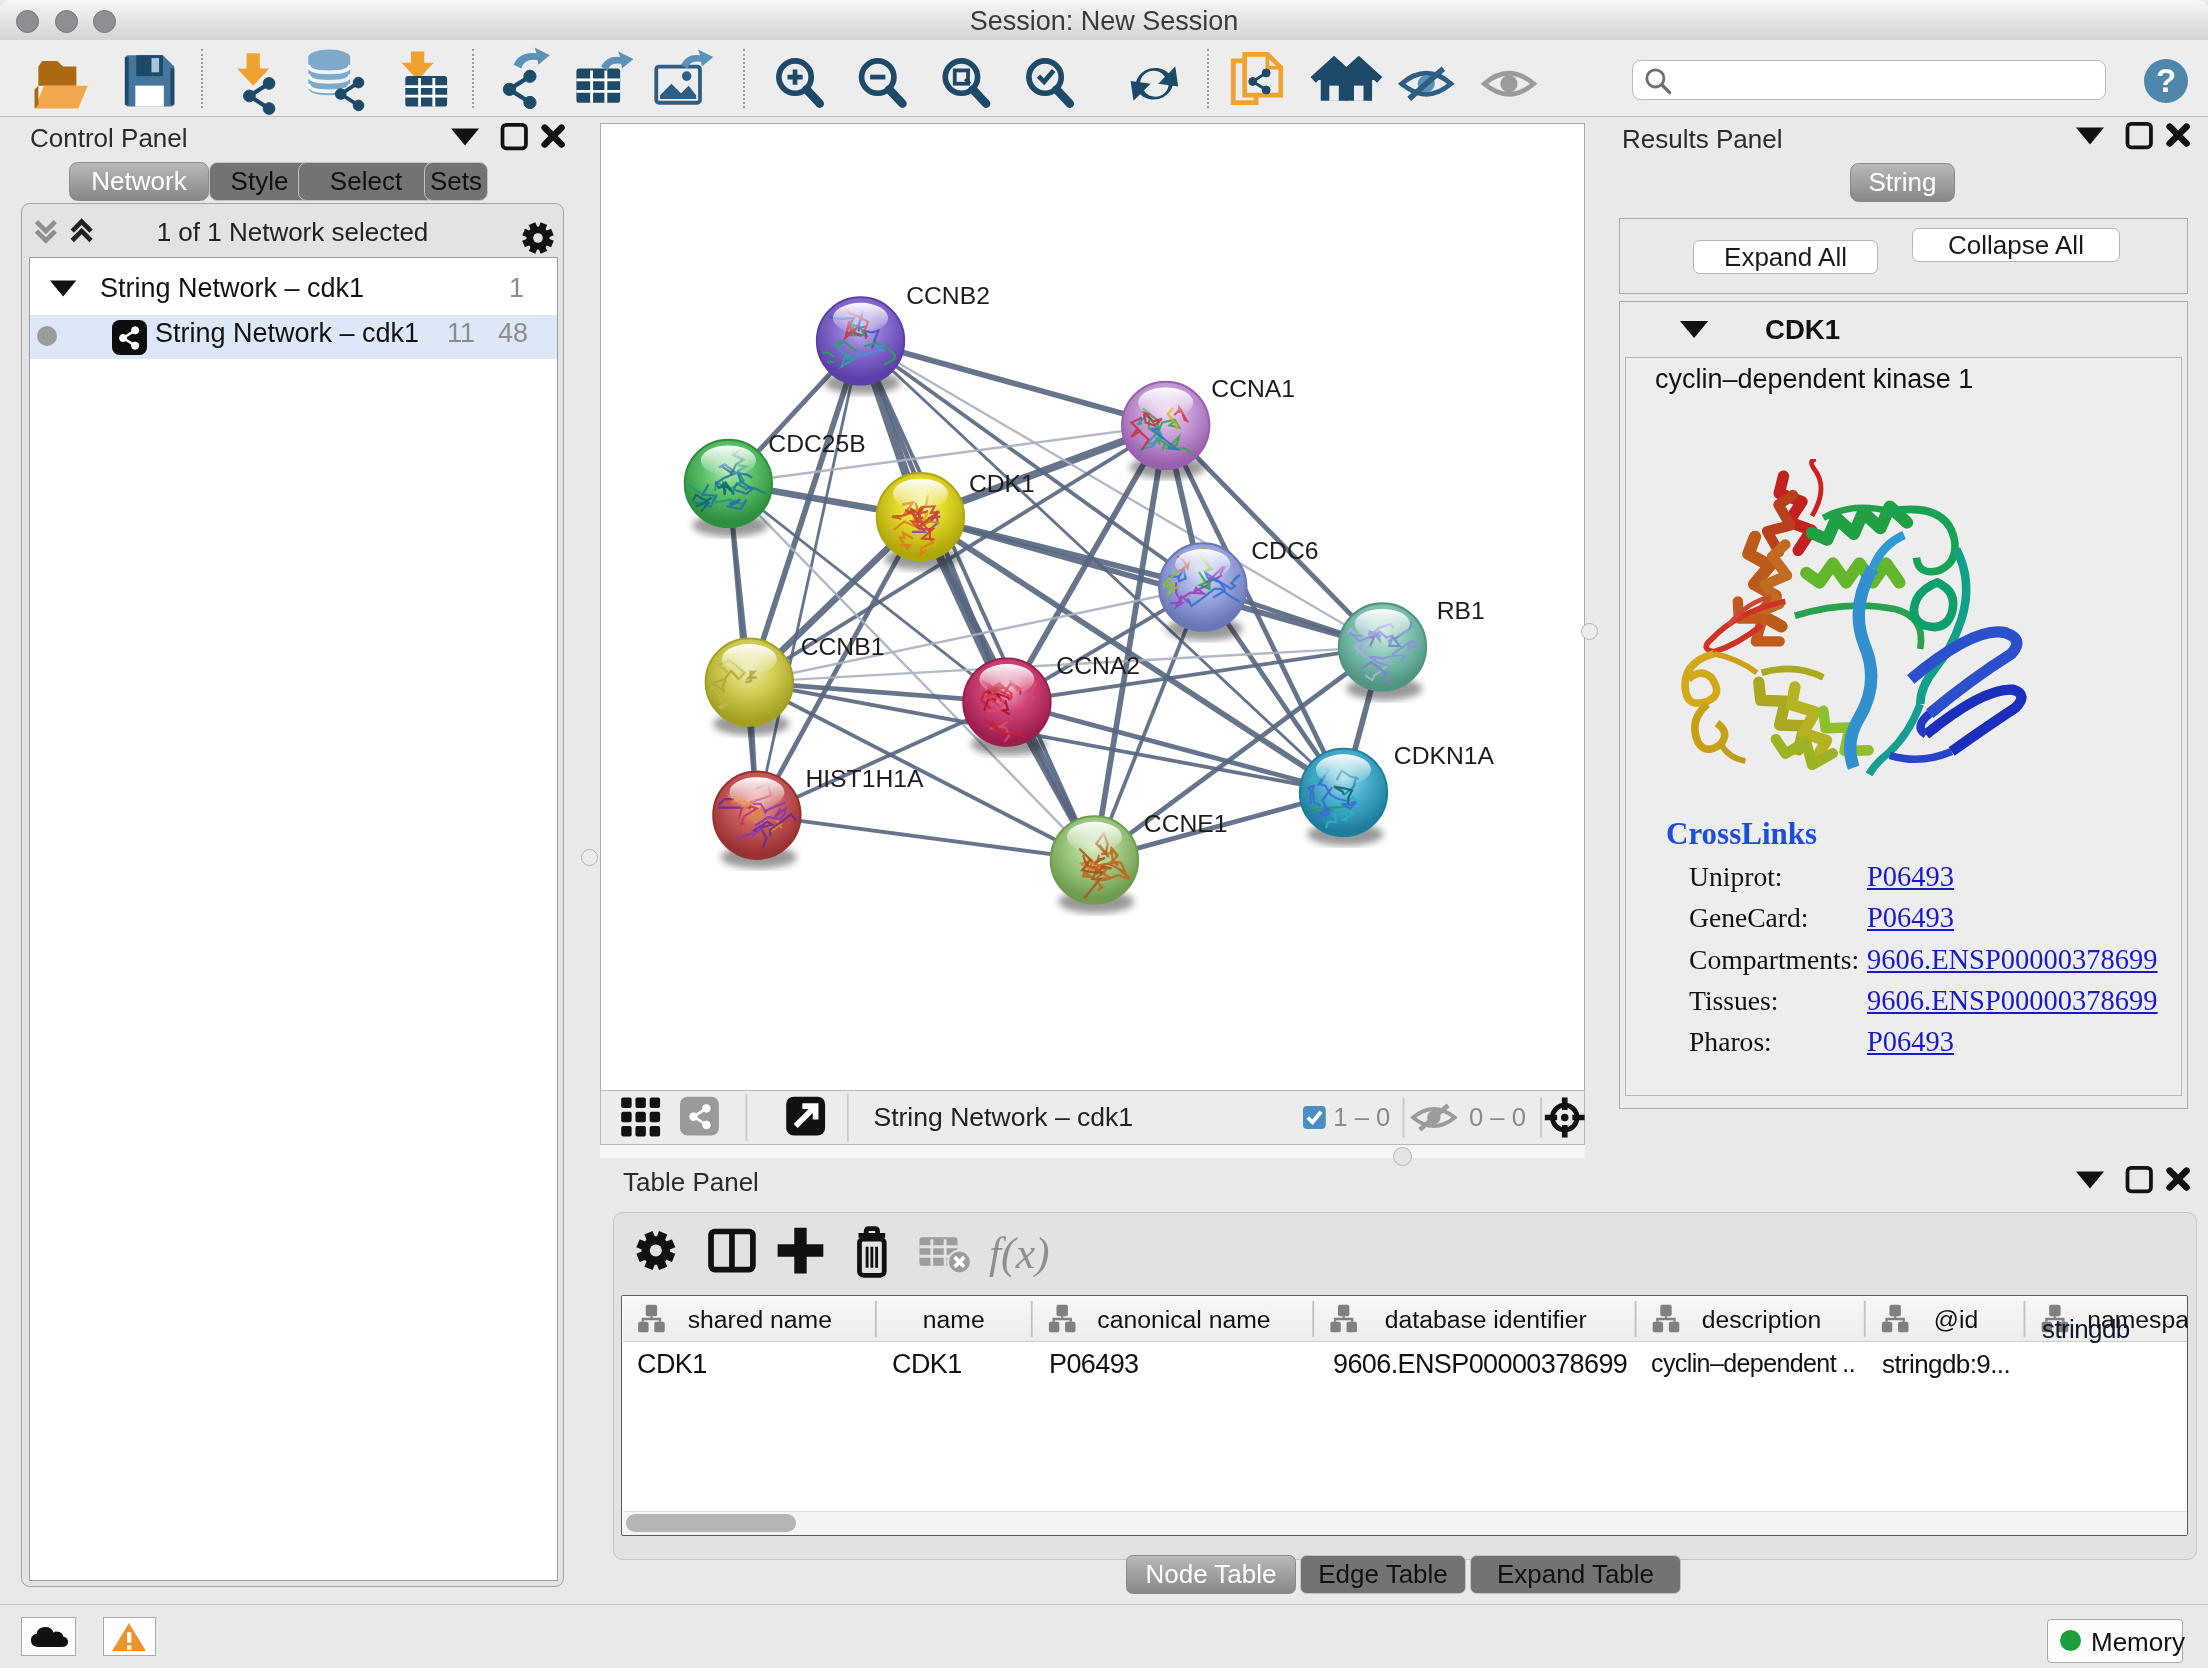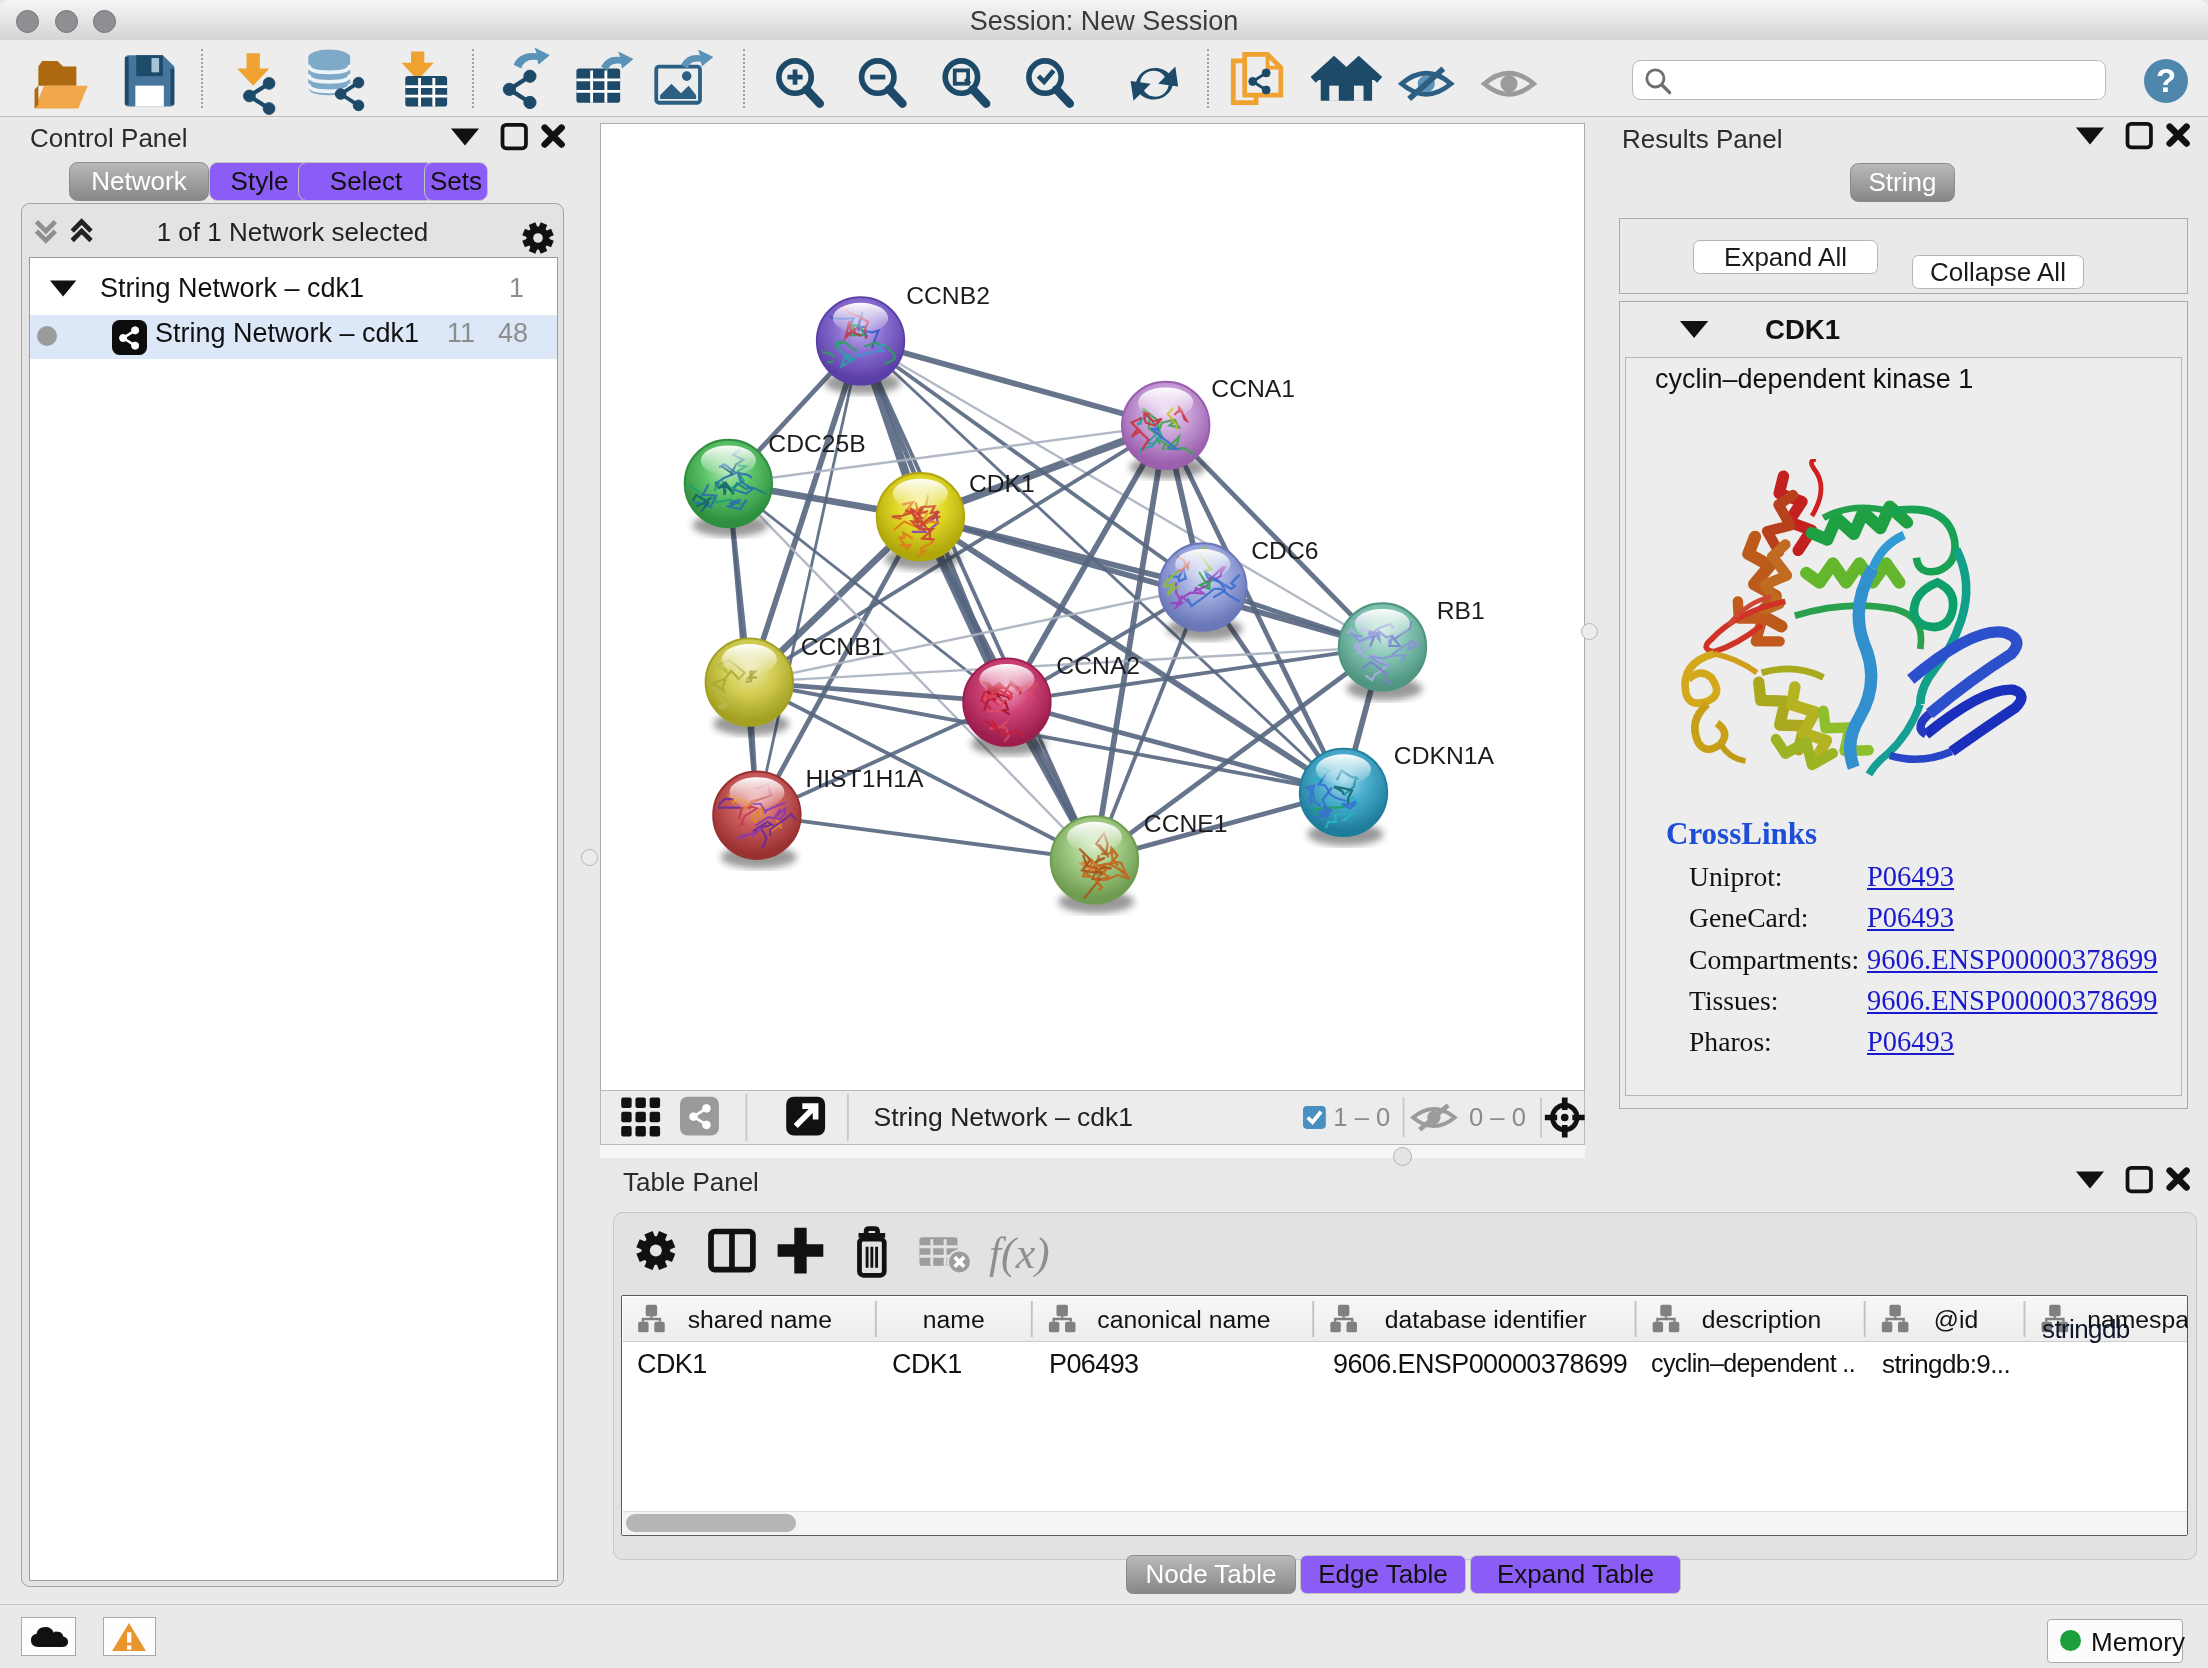--- a/index.html
+++ b/index.html
@@ -1,21 +1,21 @@
 <!DOCTYPE html>
 <html style="font-size:15px"><head><meta charset="utf-8"><title>Session: New Session</title>
 <style>
 html,body{margin:0;padding:0;}
 body{width:2208px;height:1668px;position:relative;overflow:hidden;
   font-family:"Liberation Sans",sans-serif;background:#e9e9e9;color:#1a1a1a;}
 .abs{position:absolute;}
 .panel-title{font-size:26px;color:#2b2b2b;}
 svg{display:block;}
 .tab{position:absolute;height:39px;box-sizing:border-box;border:1px solid #c3c3c3;
-  background:#8b5cf6;border-radius:8.6px;text-align:center;font-size:26px;line-height:37px;color:#111;}
+  background:#737373;border-radius:8.6px;text-align:center;font-size:26px;line-height:37px;color:#111;}
 .tab.sel{background:linear-gradient(#b9b9b9,#878787);color:#fff;border-color:#8a8a8a;}
 </style></head>
 <body>
 <div class="abs" style="left:0;top:0;width:2208px;height:40px;
  background:linear-gradient(#f6f6f6,#d4d4d4);border-bottom:1px solid #ababab;
  border-radius:9.5px 9.5px 0 0;"></div>
 <div class="abs" style="left:16px;top:9.5px;width:23px;height:23px;border-radius:50%;background:#8e8e93;border:1px solid #74747a;box-sizing:border-box;"></div>
 <div class="abs" style="left:55px;top:9.5px;width:23px;height:23px;border-radius:50%;background:#8e8e93;border:1px solid #74747a;box-sizing:border-box;"></div>
 <div class="abs" style="left:93px;top:9.5px;width:23px;height:23px;border-radius:50%;background:#8e8e93;border:1px solid #74747a;box-sizing:border-box;"></div>
 <div class="abs" style="left:0;top:5.7px;width:2208px;text-align:center;font-size:27px;color:#3a3a3a;">Session: New Session</div>
@@ -602,21 +602,21 @@
 <svg class="abs" style="left:2072px;top:121px" width="126" height="30" viewBox="0 0 132 32">
     <polygon points="3.0,7.0 33.0,7.0 18,25.0" fill="#111"></polygon>
     <rect x="58" y="3" width="25" height="25" rx="4" fill="none" stroke="#111" stroke-width="4"></rect>
     <path d="M103 6 L121 24 M121 6 L103 24" stroke="#111" stroke-width="7" stroke-linecap="round"></path>
   </svg>
 <div class="tab sel abs" style="left:1850px;top:163px;width:105px;">String</div>
 <div class="abs" style="left:1619px;top:218px;width:569px;height:76px;box-sizing:border-box;
  border:1.9px solid #aaa;background:#e9e9e9;"></div>
 <div class="abs" style="left:1693px;top:240px;width:185px;height:34px;box-sizing:border-box;background:#fff;
  border:1px solid #b5b5b5;border-radius:6.7px;text-align:center;font-size:26px;line-height:32px;">Expand All</div>
-<div class="abs" style="left:1912px;top:255px;width:172px;height:34px;box-sizing:border-box;background:#fff;
+<div class="abs" style="left:1912px;top:228px;width:208px;height:34px;box-sizing:border-box;background:#fff;
  border:1px solid #b5b5b5;border-radius:6.7px;text-align:center;font-size:26px;line-height:32px;">Collapse All</div>
 <div class="abs" style="left:1619px;top:301px;width:569px;height:808px;box-sizing:border-box;
  border:1.9px solid #aaa;background:#ebebeb;"></div>
 <svg class="abs" style="left:1679px;top:318px" width="34" height="23" viewBox="0 0 36 24">
     <polygon points="1.0,3.0 31.0,3.0 16,21.0" fill="#111"></polygon>
   </svg>
 <div class="abs" style="left:1765px;top:314px;font-size:27.6px;font-weight:bold;color:#111;">CDK1</div>
 <div class="abs" style="left:1625px;top:357px;width:557px;height:739px;box-sizing:border-box;
  border:1px solid #b5b5b5;background:#ededed;"></div>
 <div class="abs" style="left:1655px;top:364px;font-size:27px;color:#111;">cyclin–dependent kinase 1</div>

